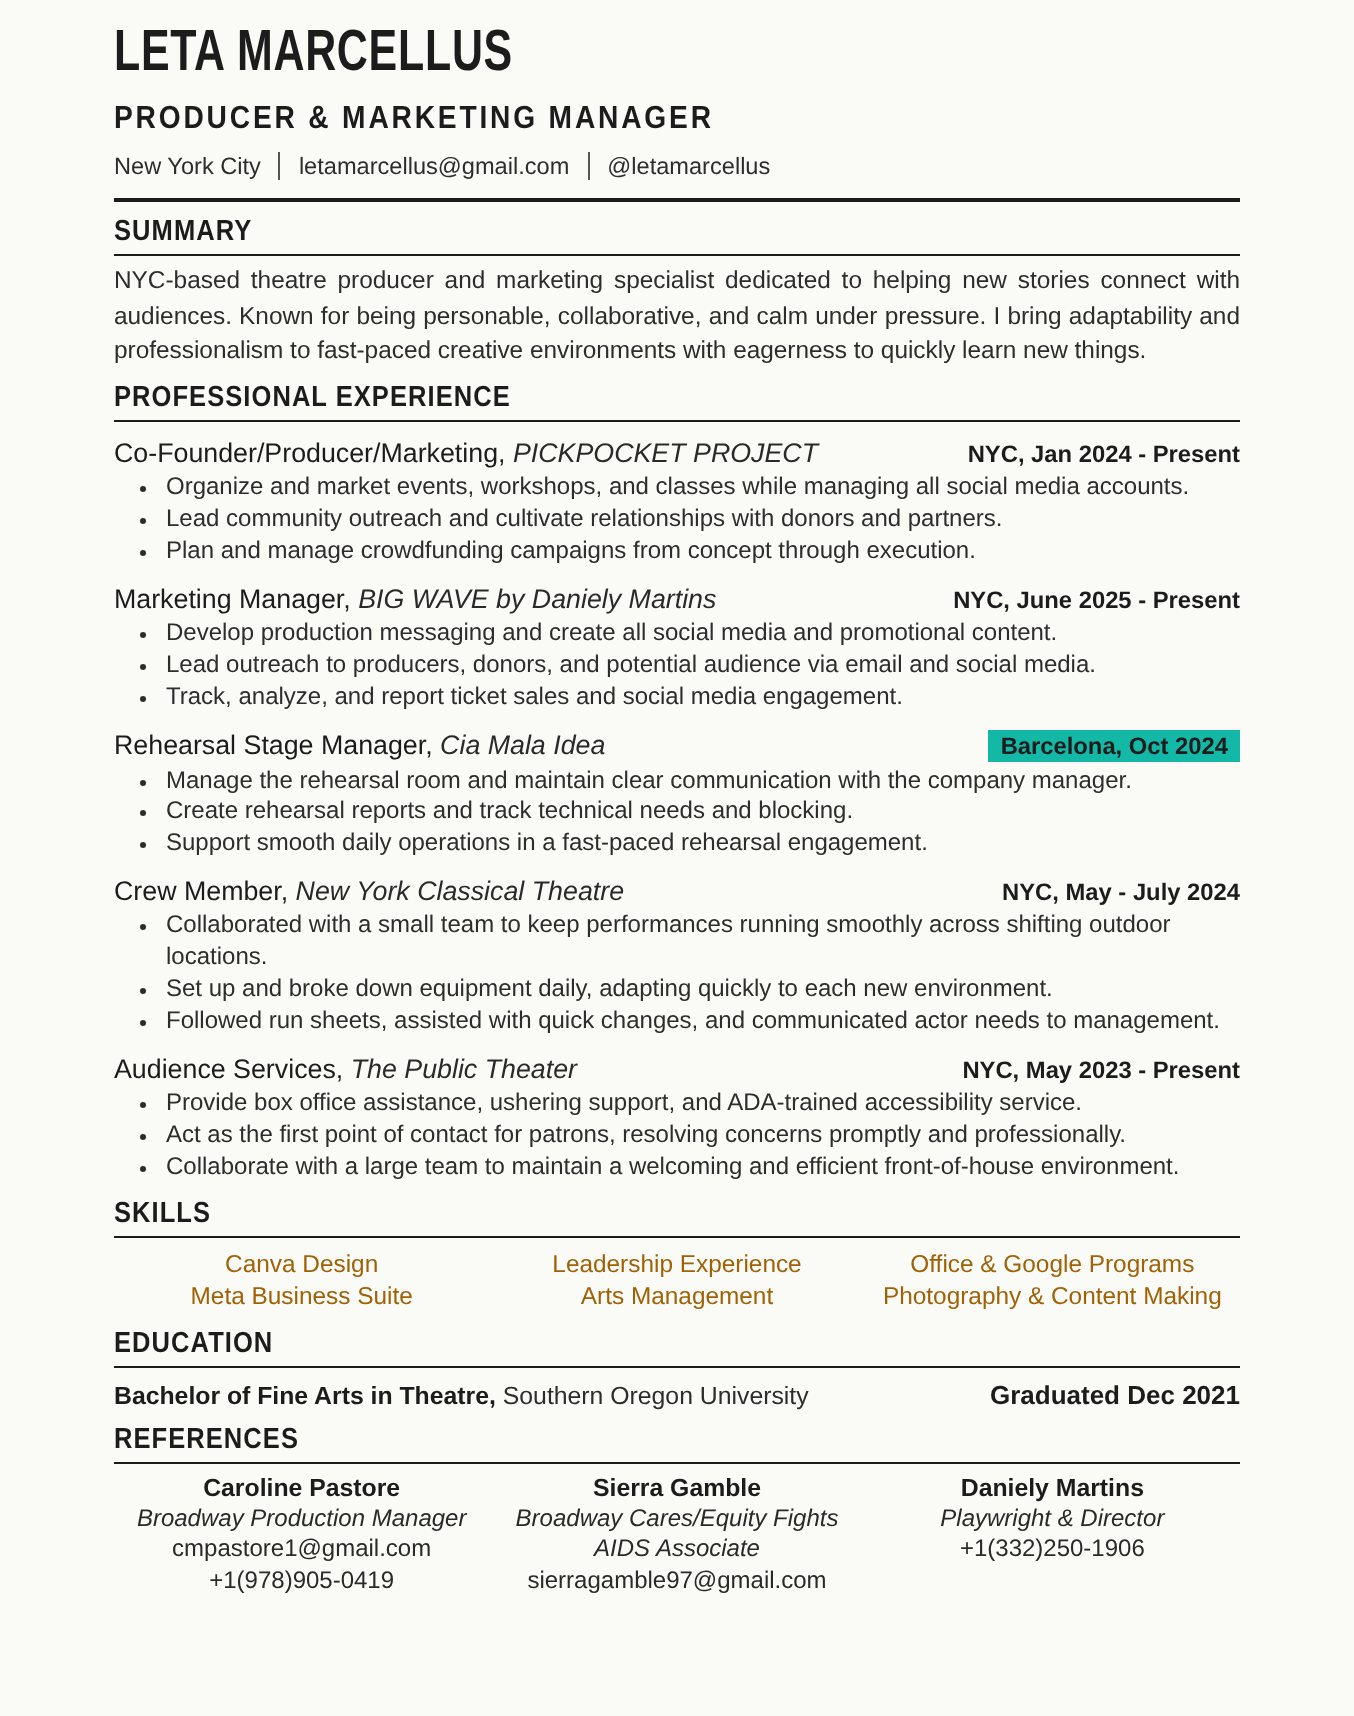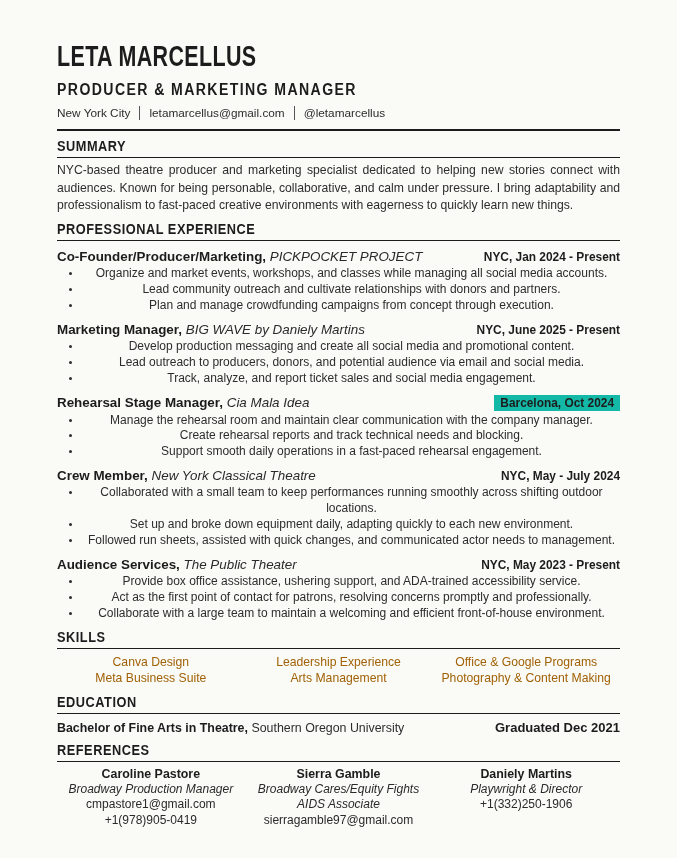--- a/index.html
+++ b/index.html
@@ -3,21 +3,21 @@
 <meta charset="utf-8">
 <style>
   html, body { margin: 0; padding: 0; }
   body {
     width: 677px; height: 858px;
     background: #fafaf7;
     color: #1c1c1c;
     font-family: "Liberation Sans", sans-serif;
     overflow: hidden;
   }
-  .page { padding: 40px 57px 0 57px; }
+  .page { padding: 10px 57px 0 57px; }
 
   
   .name {
     font-size: 29px; font-weight: 700; letter-spacing: 0.5px;
     line-height: 1.12; color: #1c1c1c;
     display: inline-block; transform: scaleX(0.74); transform-origin: left;
     white-space: nowrap;
   }
   .job-title-line {
     margin-top: 9px;
@@ -51,28 +51,28 @@
     font-size: 12.2px; line-height: 17.2px; color: #2d2d2d;
     text-align: justify;
   }
 
   
   .job-header {
     display: flex; justify-content: space-between; align-items: baseline;
     margin-top: 8px;
   }
   .job-header .left { font-size: 13.4px; }
-  .role { font-weight: 700; color: #1c1c1c; }
+  .role { font-weight: 400; color: #1c1c1c; }
   .org  { font-style: italic; font-weight: 400; color: #2a2a2a; }
   .job-date {
     font-weight: 700; font-size: 11.9px; white-space: nowrap;
     margin-left: 12px; color: #1c1c1c;
   }
   .job-date.pill { background: #14b8a6; padding: 1px 6px; }
-  ul.bullets { margin: 2px 0 0 0; padding-left: 25px; text-align: center; }
+  ul.bullets { margin: 2px 0 0 0; padding-left: 25px; }
   ul.bullets li {
     font-size: 12px; line-height: 15.9px; color: #2d2d2d;
     padding-left: 1px;
   }
   ul.bullets li::marker { color: #2d2d2d; font-size: 0.85em; }
 
   
   .skills-grid { display: flex; margin-top: 5px; }
   .skill-col { flex: 1; text-align: center; }
   .skill-item { font-size: 12.2px; line-height: 16.6px; color: #a16207; }

